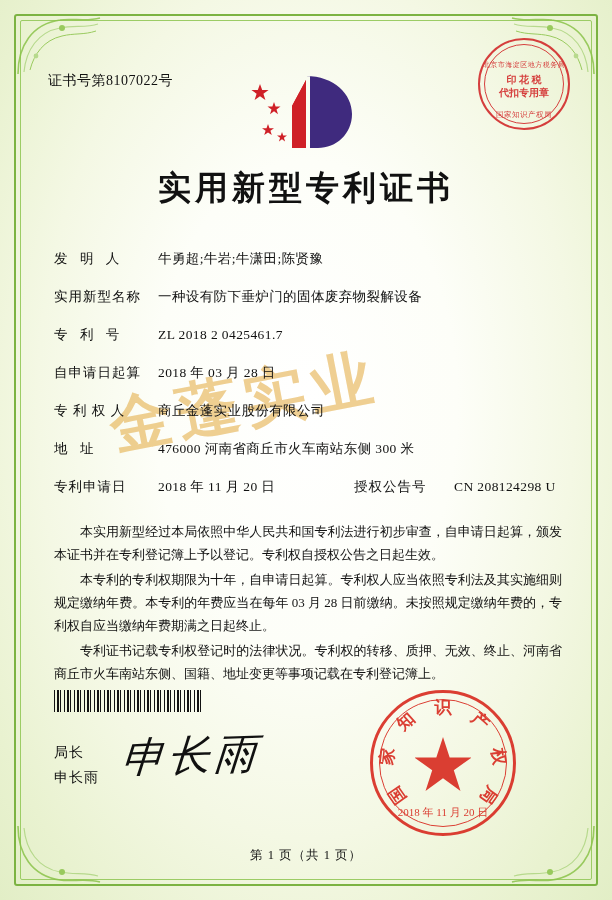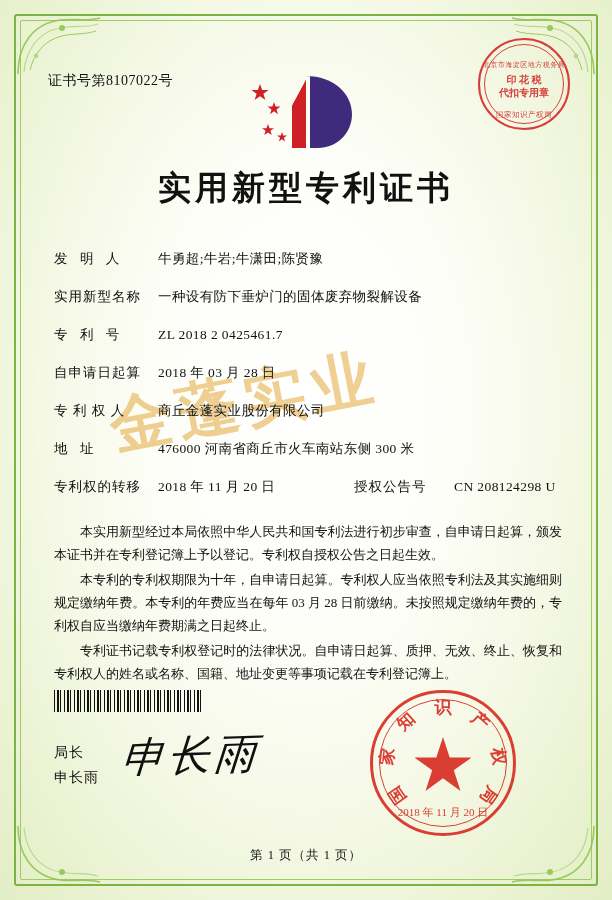--- a/index.html
+++ b/index.html
@@ -371,35 +371,35 @@
       <div class="field-value">商丘金蓬实业股份有限公司</div>
     </div>
 
     <div class="field-row">
       <div class="field-label wide">地 址</div>
       <div class="field-value">476000 河南省商丘市火车南站东侧 300 米</div>
     </div>
 
     <div class="row-split">
       <div class="half-left">
-        <div class="field-label">专利权的转移</div>
+        <div class="field-label">专利申请日</div>
         <div class="field-value">2018 年 11 月 20 日</div>
       </div>
       <div class="half-right">
         <div class="field-label">授权公告号</div>
         <div class="field-value">CN 208124298 U</div>
       </div>
     </div>
 
   </div>
 
   <div class="body-text">
     <p>本实用新型经过本局依照中华人民共和国专利法进行初步审查，自申请日起算，颁发本证书并在专利登记簿上予以登记。专利权自授权公告之日起生效。</p>
     <p>本专利的专利权期限为十年，自申请日起算。专利权人应当依照专利法及其实施细则规定缴纳年费。本专利的年费应当在每年 03 月 28 日前缴纳。未按照规定缴纳年费的，专利权自应当缴纳年费期满之日起终止。</p>
-    <p>专利证书记载专利权登记时的法律状况。自申请日起算、质押、无效、终止、恢复和专利权人的姓名或名称、国籍、地址变更等事项记载在专利登记簿上。</p>
+    <p>专利证书记载专利权登记时的法律状况。专利权的转移、质押、无效、终止、河南省商丘市火车南站东侧、国籍、地址变更等事项记载在专利登记簿上。</p>
   </div>
 
   <div class="barcode"></div>
 
   <div class="sig-block">
     <div>局长</div>
     <div>申长雨</div>
   </div>
   <div class="signature">申长雨</div>
 

